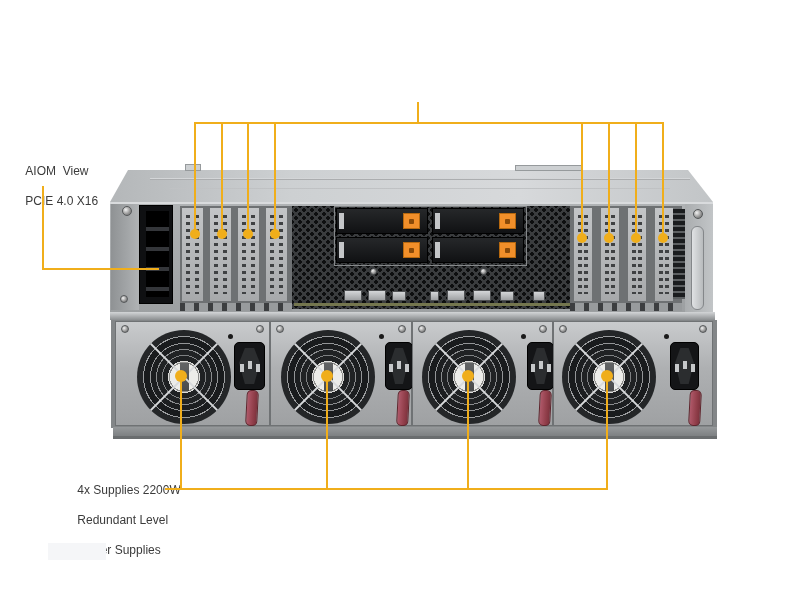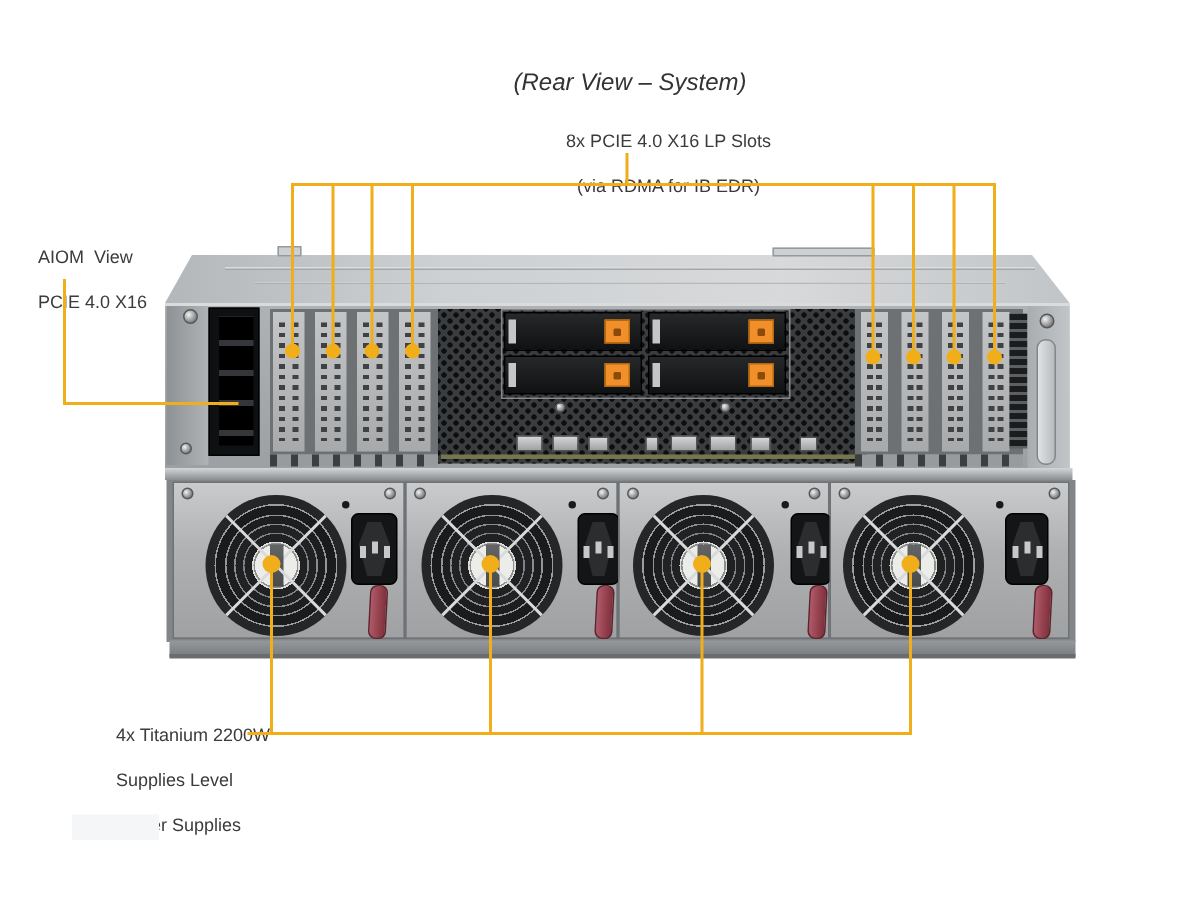--- a/index.html
+++ b/index.html
@@ -73,35 +73,30 @@
         background:linear-gradient(180deg,#96999b,#787b7d);}
   .bedge{position:absolute;left:113px;top:436px;width:604px;height:3px;background:#6a6d6f;}
   .lidline{position:absolute;background:linear-gradient(180deg,#e8eaec,#97999b);}
   .tab{position:absolute;background:#cdd0d2;border:1px solid #969a9c;box-sizing:border-box;}
 </style>
 </head>
 <body>
 
 <div class="stage">
 
-  <div class="title" style="left:320px;top:47px;width:200px;">(Rear View – System)</div>
-
-  <div class="lbl center" style="left:355px;top:72px;width:168px;">
-    <span>8x PCIE 4.0 X16 LP Slots</span><br>
-    <span>(via RDMA for IB EDR)</span>
-  </div>
+
 
   <div class="lbl" style="left:12px;top:149px;width:110px;">
     <span>AIOM  View</span><br>
     <span>PCIE 4.0 X16</span>
   </div>
 
   <div class="lbl" style="left:64px;top:468px;width:140px;">
-    <span>4x Titanium 2200W</span><br>
-    <span>Supplies Level</span><br>
+    <span>4x Supplies 2200W</span><br>
+    <span>Redundant Level</span><br>
     <span>Power Supplies</span>
   </div>
 
   <div class="lid">
     <div class="lidline" style="left:40px;top:14px;width:540px;height:2px;"></div>
     <div class="lidline" style="left:60px;top:24px;width:500px;height:1px;"></div>
   </div>
   <div class="tab" style="left:185px;top:164px;width:16px;height:7px;"></div>
   <div class="tab" style="left:515px;top:165px;width:68px;height:6px;"></div>
 

